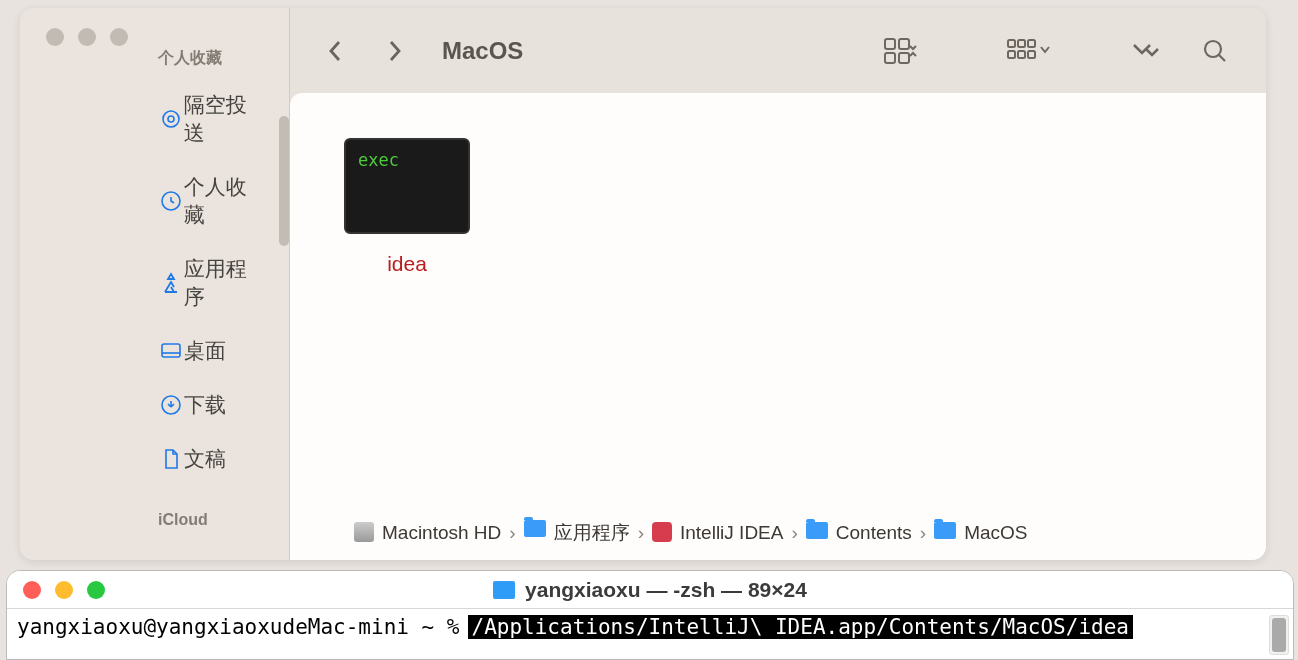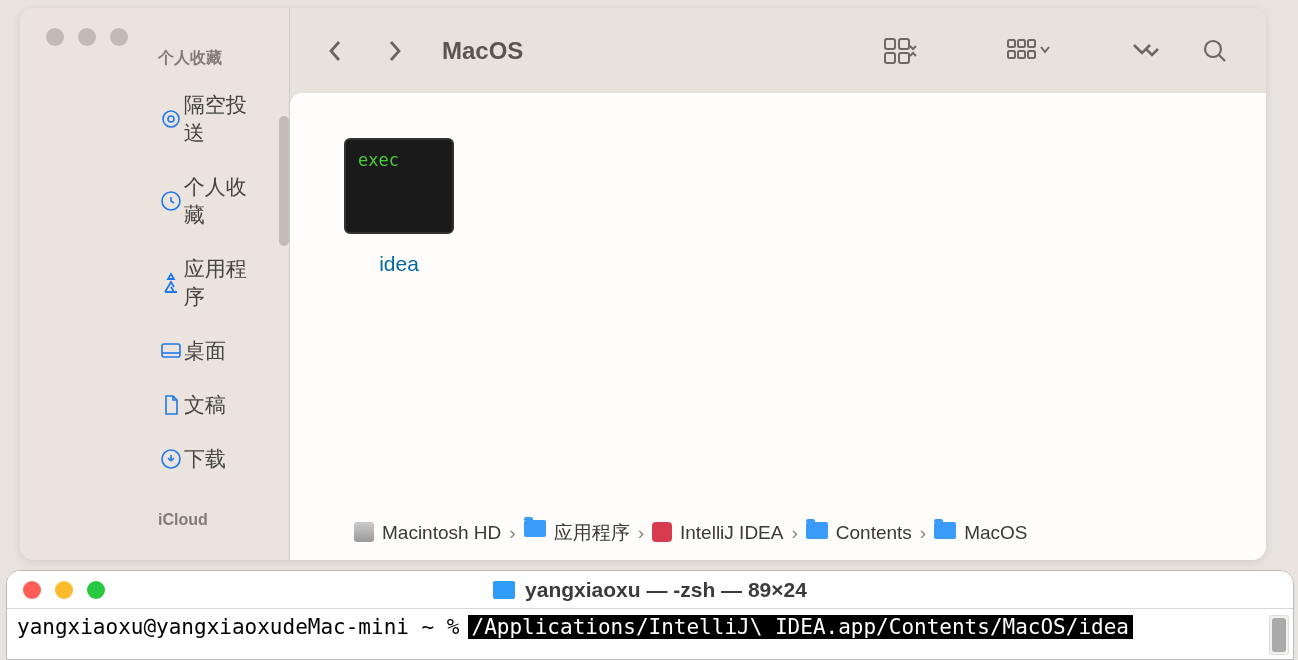--- a/index.html
+++ b/index.html
@@ -124,39 +124,39 @@
       align-items: flex-start;
     }
     .file-item {
       display: flex;
       flex-direction: column;
       align-items: center;
       gap: 18px;
       cursor: default;
     }
     .exec-icon {
-      width: 110px;
+      width: 126px;
       height: 96px;
       background: #1a1a1a;
       border-radius: 6px;
       border: 2px solid #333;
       position: relative;
     }
     .exec-label {
       position: absolute;
       top: 10px;
       left: 12px;
       color: #4dca3b;
       font-family: ui-monospace, monospace;
       font-size: 17px;
       font-weight: 500;
     }
     .file-name {
       font-size: 21px;
-      color: #0369a1;
+      color: #b91c1c;
     }
     .pathbar {
       display: flex;
       align-items: center;
       gap: 8px;
       padding: 8px 10px 14px 10px;
       font-size: 19px;
       color: #3c3834;
       flex-wrap: wrap;
     }
@@ -317,35 +317,35 @@
               <rect x="3" y="5" width="18" height="13" rx="2"></rect>
               <path d="M3 14h18"></path>
             </svg>
         </span>
         <span>桌面</span>
       </div>
 
       <div class="sidebar-item">
         <span class="sidebar-icon">
           <svg width="24" height="24" viewBox="0 0 24 24" fill="none" stroke="currentColor" stroke-width="1.6">
+              <circle cx="12" cy="12" r="9"></circle>
+              <path d="M12 8v6m0 0l-3-3m3 3l3-3"></path>
+            </svg>
+        </span>
+        <span>下载</span>
+      </div>
+
+      <div class="sidebar-item">
+        <span class="sidebar-icon">
+          <svg width="24" height="24" viewBox="0 0 24 24" fill="none" stroke="currentColor" stroke-width="1.6">
               <path d="M7 3h7l4 4v14H7z"></path>
               <path d="M14 3v4h4"></path>
             </svg>
         </span>
         <span>文稿</span>
-      </div>
-
-      <div class="sidebar-item">
-        <span class="sidebar-icon">
-          <svg width="24" height="24" viewBox="0 0 24 24" fill="none" stroke="currentColor" stroke-width="1.6">
-              <circle cx="12" cy="12" r="9"></circle>
-              <path d="M12 8v6m0 0l-3-3m3 3l3-3"></path>
-            </svg>
-        </span>
-        <span>下载</span>
       </div>
 
       <div class="section-title icloud-title">iCloud</div>
     </div>
     <div class="scrollbar"></div>
   </div>
 
   <div class="main-area">
     <div class="toolbar">
       <div class="nav-arrow">

